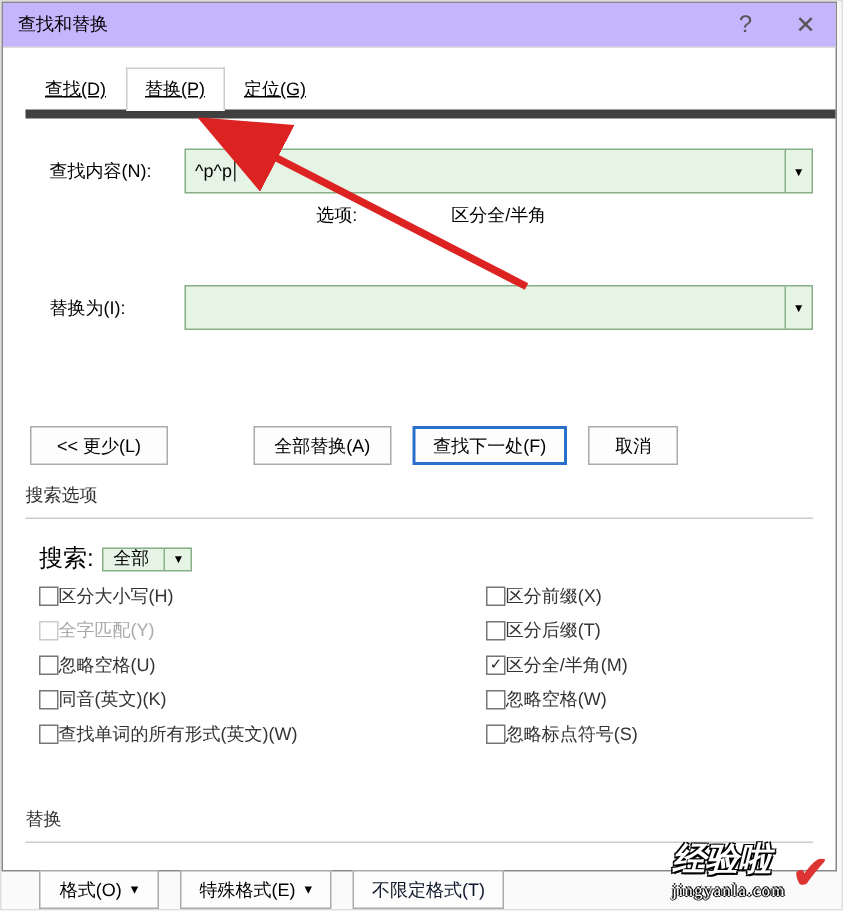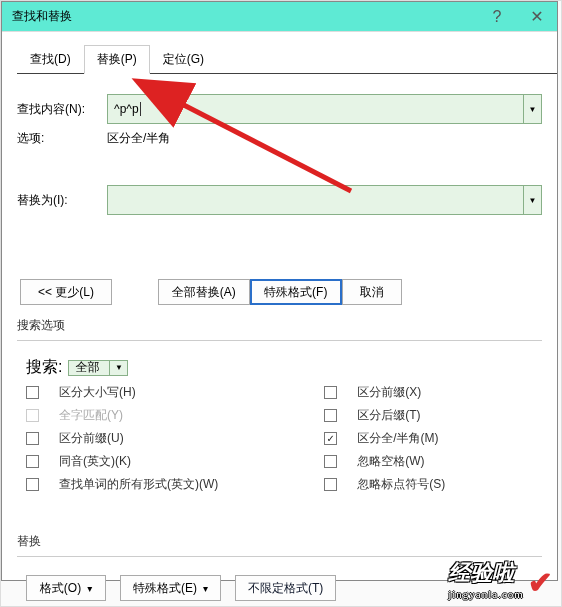--- a/index.html
+++ b/index.html
@@ -8,45 +8,45 @@
       width: 562px; height: 607px;
       background: #fafafa; border: 1px solid #ddd;
       position: relative;
     }
     .dialog {
       width: 557px; height: 580px; background: #fff; border: 1px solid #888;
       position: absolute; top: 0px; left: 0;
     }
     .titlebar {
       height: 30px; border-bottom: 1px solid #ddd; display: flex; align-items:center;
-      background:#5eead4;
+      background:#c4b5fd;
     }
     .titlebar .title { padding-left:10px; font-size:12px; flex:1; }
     .titlebar .ctls { display:flex; }
     .titlebar .ctl { width:40px; height:30px; display:flex; align-items:center; justify-content:center; font-family: Arial; color:#555;}
-    .tabs { display:flex; margin: 12px 0 0 15px; border-bottom:1px solid #404040; }
+    .tabs { display:flex; margin: 12px 0 0 15px; border-bottom:6px solid #404040;text-decoration:underline; }
     .tab {
       padding:5px 12px; font-size:12px; border:1px solid transparent; border-bottom:none;
       margin-right:0; position:relative; top:1px;
     }
     .tab.active { border:1px solid #ccc; border-bottom:1px solid #fff; background:#fff; }
-    .content { padding: 20px 15px 10px 15px; font-size:12px; }
+    .content { padding: 20px 15px 10px 31px; font-size:12px; }
     .row { display:flex; align-items:center; margin-bottom:6px; }
     .lbl { width:90px; text-align:left; }
     .combo {
       flex:1; height:30px; background:#e6f4e6; border:1px solid #88b088; display:flex;
       align-items:center; position:relative;
     }
     .combo .text { padding:0 6px; flex:1; font-size:12px; }
     .combo .dd {
       width:18px; height:100%; border-left:1px solid #88b088; display:flex;
       align-items:center; justify-content:center; font-size:8px;
     }
 
-    .btnrow { display:flex; margin:48px 18px 12px 18px; }
+    .btnrow { display:flex; gap:14px; margin:48px 18px 12px 18px; }
     .btn {
       height:26px; padding:0 12px; background:#fdfdfd; border:1px solid #aaa;
       font-size:12px; display:flex; align-items:center; justify-content:center;
       min-width:92px;
     }
     .btn.primary { border:2px solid #2a6fc9; }
     .btn.dropdown::after { content:"▾"; margin-left:6px; font-size:10px; }
 
     .groupline { border-top:1px solid #ccc; margin:6px 0 8px 0; }
     .grouplabel { font-size:12px; padding:0 15px; color:#333; }
@@ -55,21 +55,21 @@
     .select {
       height:16px; min-width:60px; background:#e6f4e6; border:1px solid #88b088;
       padding:0 22px 0 6px; position:relative; display:inline-flex; align-items:center; font-size:12px;
     }
     .select .dd {
       position:absolute; right:0; top:0; width:18px; height:100%; border-left:1px solid #88b088;
       display:flex; align-items:center; justify-content:center; font-size:8px;
     }
     .checks { display:flex; padding:0 24px; }
     .checkcol { flex:1; display:flex; flex-direction:column; gap:6px; }
-    .chk { display:flex; align-items:center; gap:20px; font-size:12px; color:#333;text-align:right; }
+    .chk { display:flex; align-items:center; gap:0; font-size:12px; color:#333;text-align:right; }
     .chk.disabled { color:#aaa; }
     .box {
       width:13px; height:13px; border:1px solid #777; background:#fff; display:inline-flex;
       align-items:center; justify-content:center; font-size:10px; line-height:1;
     }
     .chk.disabled .box { border-color:#ccc; }
     .box.checked::before { content:"✓"; color:#222; font-size:10px; }
 
     .footer-group { margin-top:40px; }
     .footer-btns { display:flex; gap:14px; padding:10px 24px; }
@@ -111,38 +111,38 @@
   </div>
 
   <div class="content">
     <div class="row">
       <div class="lbl">查找内容(N):</div>
       <div class="combo">
         <div class="text"><span>^p^p</span><span class="caret"></span></div>
         <div class="dd">▼</div>
       </div>
     </div>
-    <div class="row" style="margin-bottom:38px;">
+    <div class="row" style="margin-bottom:38px;justify-content:center;">
       <div class="lbl">选项:</div>
       <div>区分全/半角</div>
     </div>
     <div class="row">
       <div class="lbl">替换为(I):</div>
       <div class="combo">
         <div class="text"></div>
         <div class="dd">▼</div>
       </div>
     </div>
   </div>
 
   <div class="btnrow">
     <div class="btn">&lt;&lt; 更少(L)</div>
     <div style="flex:0.25"></div>
     <div class="btn">全部替换(A)</div>
-    <div class="btn primary">特殊格式(F)</div>
+    <div class="btn primary">查找下一处(F)</div>
     <div class="btn" style="min-width:60px">取消</div>
   </div>
 
   <div class="grouplabel">搜索选项</div>
   <div class="groupline" style="margin-left:15px;margin-right:15px"></div>
 
   <div class="searchrow">
     <span>搜索:</span>
     <div class="select">
       <span>全部</span>
@@ -155,21 +155,21 @@
       <label class="chk">
             <span class="box"></span>
             <span>区分大小写(H)</span>
           </label>
       <label class="chk disabled">
             <span class="box"></span>
             <span>全字匹配(Y)</span>
           </label>
       <label class="chk">
             <span class="box"></span>
-            <span>区分前缀(U)</span>
+            <span>忽略空格(U)</span>
           </label>
       <label class="chk">
             <span class="box"></span>
             <span>同音(英文)(K)</span>
           </label>
       <label class="chk">
             <span class="box"></span>
             <span>查找单词的所有形式(英文)(W)</span>
           </label>
     </div>

